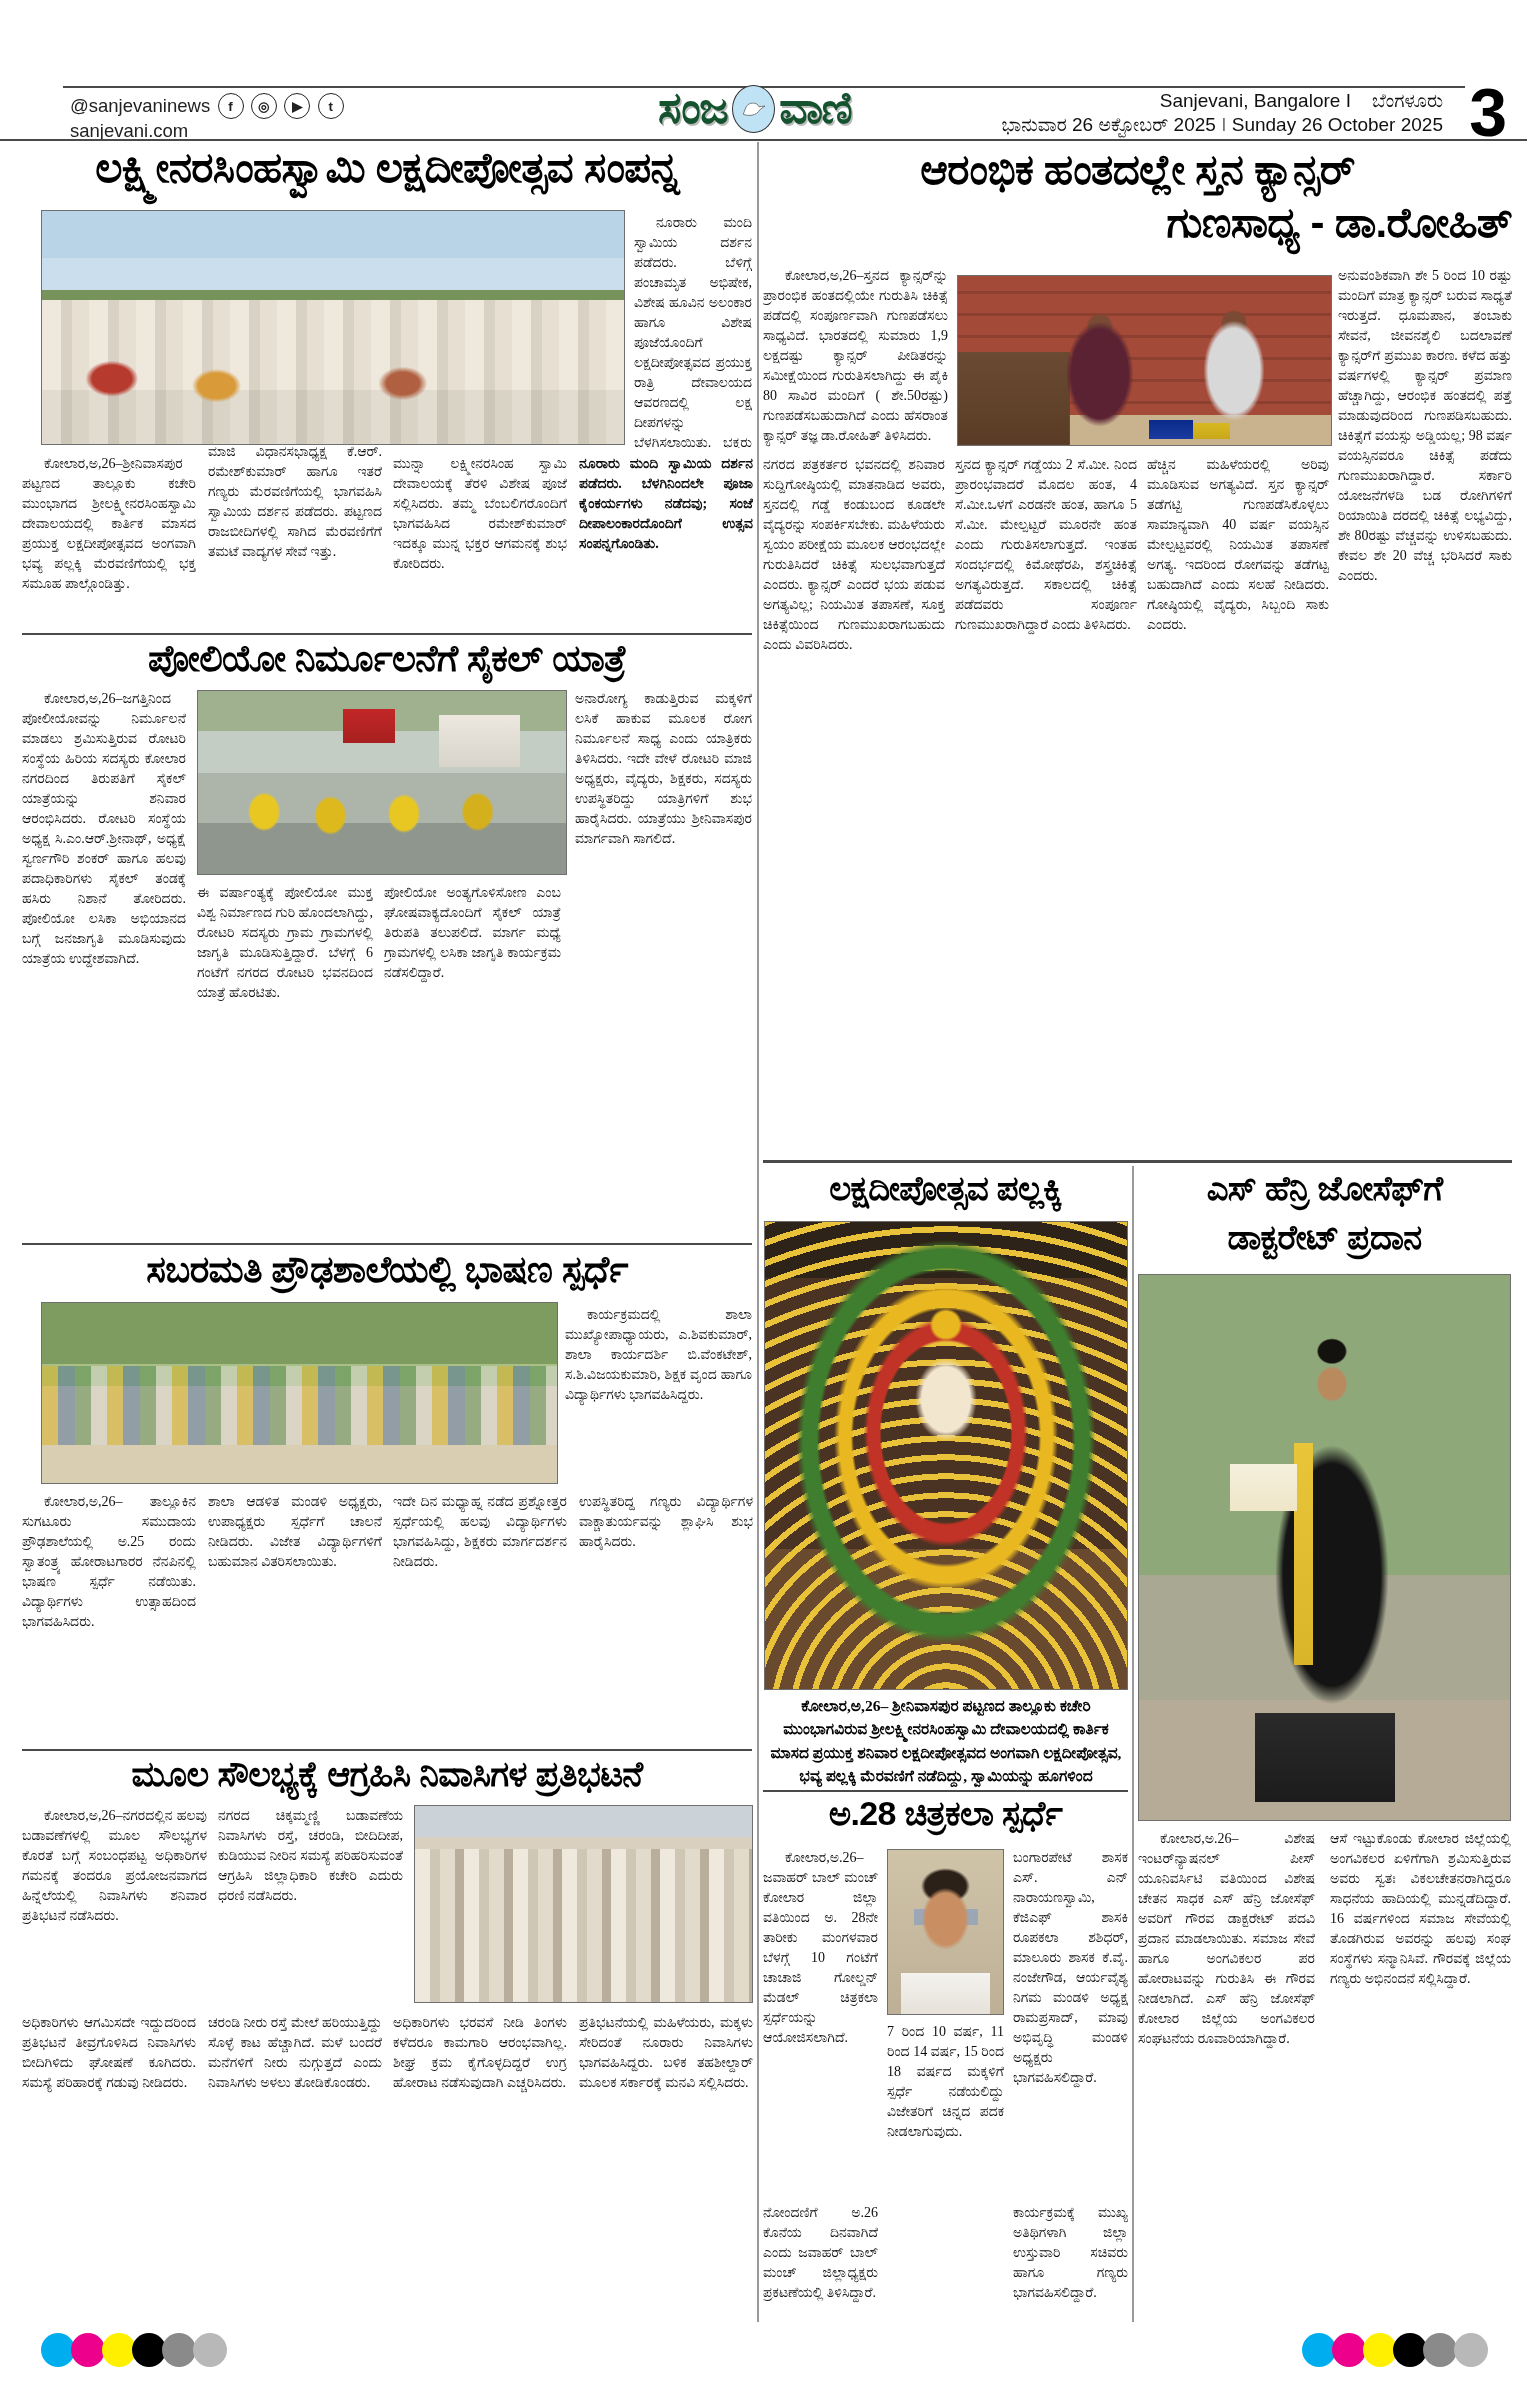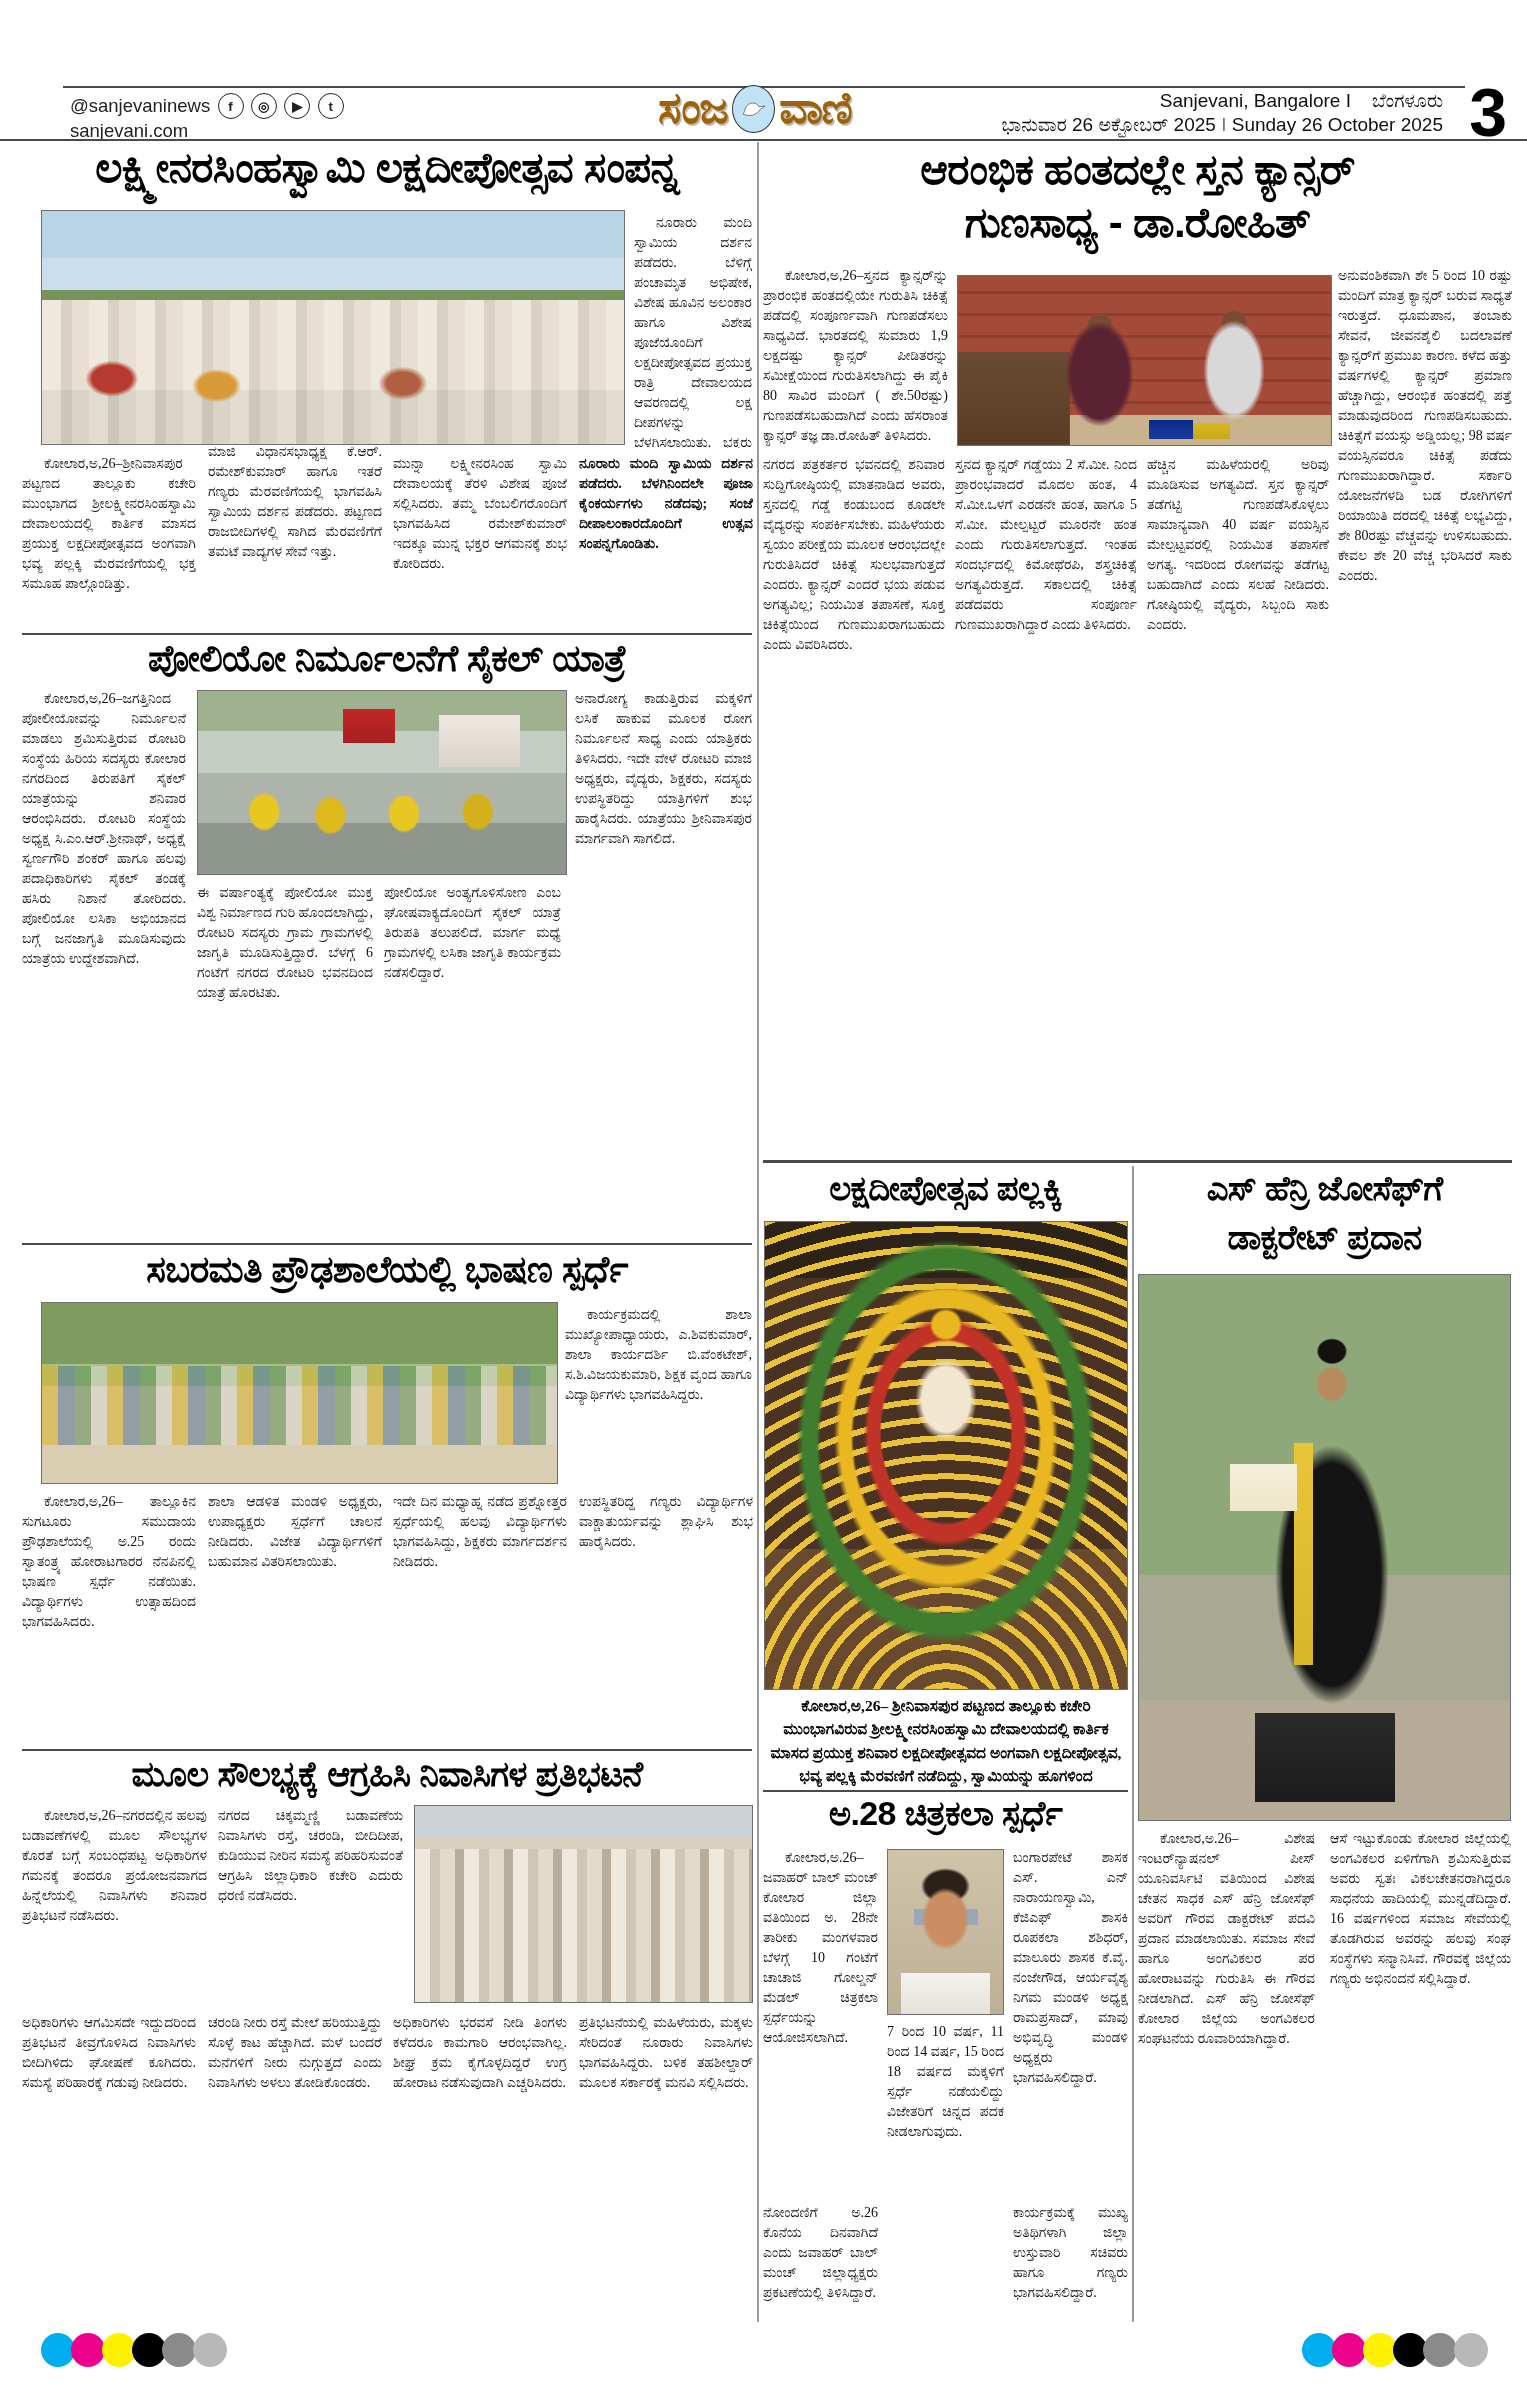--- a/index.html
+++ b/index.html
@@ -18,21 +18,21 @@
   .photo{position:absolute;border:0.7px solid #6f6f6f;box-sizing:border-box;}
   .dotrow{position:absolute;display:flex;}
   .dot{width:34px;height:34px;border-radius:50%;margin-right:-3.7px;}
   .dot-c{background:#00aeef}.dot-m{background:#ec008c}.dot-y{background:#fff000}
   .dot-k{background:#000000}.dot-g1{background:#8a8a8a}.dot-g2{background:#b8b8b8}
   .hdr-small{font-size:18.5px;color:#222;}
   .socialwrap{display:flex;align-items:center;gap:7.4px;}
   .sicon{display:inline-flex;align-items:center;justify-content:center;width:24px;height:24px;
          border:1.5px solid #222;border-radius:50%;font-size:13.3px;font-weight:bold;color:#222;}
   .masthead{display:flex;align-items:center;gap:4.4px;font-weight:900;font-size:44px;
-            color:#a16207;text-shadow:1.5px 1.5px 0 #bbb;letter-spacing:-1.5px;}
+            color:#14532d;text-shadow:1.5px 1.5px 0 #bbb;letter-spacing:-1.5px;}
   .dove{width:41px;height:46px;background:#bfe3f5;border:1.5px solid #333;border-radius:50%;
         display:flex;align-items:center;justify-content:center;}
   .pagenum{position:absolute;font-size:68px;font-weight:900;color:#000;line-height:1;}
 </style>
 </head>
 <body>
 
 <div id="page">
 
   <div class="rule" style="left:63px;top:86px;width:1402px;height:2.2px;"></div>
@@ -139,21 +139,21 @@
 
   <div class="bodytext indent" style="left:22px;top:1806px;width:185px;height:198px;">ಕೋಲಾರ,ಅ,26–ನಗರದಲ್ಲಿನ ಹಲವು ಬಡಾವಣೆಗಳಲ್ಲಿ ಮೂಲ ಸೌಲಭ್ಯಗಳ ಕೊರತೆ ಬಗ್ಗೆ ಸಂಬಂಧಪಟ್ಟ ಅಧಿಕಾರಿಗಳ ಗಮನಕ್ಕೆ ತಂದರೂ ಪ್ರಯೋಜನವಾಗದ ಹಿನ್ನೆಲೆಯಲ್ಲಿ ನಿವಾಸಿಗಳು ಶನಿವಾರ ಪ್ರತಿಭಟನೆ ನಡೆಸಿದರು.</div>
   <div class="bodytext" style="left:218px;top:1806px;width:185px;height:198px;">ನಗರದ ಚಿಕ್ಕಮ್ಮಣ್ಣಿ ಬಡಾವಣೆಯ ನಿವಾಸಿಗಳು ರಸ್ತೆ, ಚರಂಡಿ, ಬೀದಿದೀಪ, ಕುಡಿಯುವ ನೀರಿನ ಸಮಸ್ಯೆ ಪರಿಹರಿಸುವಂತೆ ಆಗ್ರಹಿಸಿ ಜಿಲ್ಲಾಧಿಕಾರಿ ಕಚೇರಿ ಎದುರು ಧರಣಿ ನಡೆಸಿದರು.</div>
 
   <div class="bodytext" style="left:22px;top:2013px;width:174px;height:307px;">ಅಧಿಕಾರಿಗಳು ಆಗಮಿಸದೇ ಇದ್ದುದರಿಂದ ಪ್ರತಿಭಟನೆ ತೀವ್ರಗೊಳಿಸಿದ ನಿವಾಸಿಗಳು ಬೀದಿಗಿಳಿದು ಘೋಷಣೆ ಕೂಗಿದರು. ಸಮಸ್ಯೆ ಪರಿಹಾರಕ್ಕೆ ಗಡುವು ನೀಡಿದರು.</div>
   <div class="bodytext" style="left:208px;top:2013px;width:174px;height:307px;">ಚರಂಡಿ ನೀರು ರಸ್ತೆ ಮೇಲೆ ಹರಿಯುತ್ತಿದ್ದು ಸೊಳ್ಳೆ ಕಾಟ ಹೆಚ್ಚಾಗಿದೆ. ಮಳೆ ಬಂದರೆ ಮನೆಗಳಿಗೆ ನೀರು ನುಗ್ಗುತ್ತದೆ ಎಂದು ನಿವಾಸಿಗಳು ಅಳಲು ತೋಡಿಕೊಂಡರು.</div>
   <div class="bodytext" style="left:393px;top:2013px;width:174px;height:307px;">ಅಧಿಕಾರಿಗಳು ಭರವಸೆ ನೀಡಿ ತಿಂಗಳು ಕಳೆದರೂ ಕಾಮಗಾರಿ ಆರಂಭವಾಗಿಲ್ಲ. ಶೀಘ್ರ ಕ್ರಮ ಕೈಗೊಳ್ಳದಿದ್ದರೆ ಉಗ್ರ ಹೋರಾಟ ನಡೆಸುವುದಾಗಿ ಎಚ್ಚರಿಸಿದರು.</div>
   <div class="bodytext" style="left:579px;top:2013px;width:174px;height:307px;">ಪ್ರತಿಭಟನೆಯಲ್ಲಿ ಮಹಿಳೆಯರು, ಮಕ್ಕಳು ಸೇರಿದಂತೆ ನೂರಾರು ನಿವಾಸಿಗಳು ಭಾಗವಹಿಸಿದ್ದರು. ಬಳಿಕ ತಹಶೀಲ್ದಾರ್ ಮೂಲಕ ಸರ್ಕಾರಕ್ಕೆ ಮನವಿ ಸಲ್ಲಿಸಿದರು.</div>
 
   <div class="headline" style="left:763px;top:148px;width:749px;font-size:42px;">ಆರಂಭಿಕ ಹಂತದಲ್ಲೇ ಸ್ತನ ಕ್ಯಾನ್ಸರ್</div>
-  <div class="headline" style="left:763px;top:201px;width:749px;font-size:42px;">ಗುಣಸಾಧ್ಯ - ಡಾ.ರೋಹಿತ್</div>
+  <div class="headline" style="left:763px;top:201px;width:749px;font-size:42px;text-align:right;">ಗುಣಸಾಧ್ಯ - ಡಾ.ರೋಹಿತ್</div>
 
   <div class="bodytext indent" style="left:763px;top:266px;width:185px;height:182px;">ಕೋಲಾರ,ಅ,26–ಸ್ತನದ ಕ್ಯಾನ್ಸರ್‌ನ್ನು ಪ್ರಾರಂಭಿಕ ಹಂತದಲ್ಲಿಯೇ ಗುರುತಿಸಿ ಚಿಕಿತ್ಸೆ ಪಡೆದಲ್ಲಿ ಸಂಪೂರ್ಣವಾಗಿ ಗುಣಪಡೆಸಲು ಸಾಧ್ಯವಿದೆ. ಭಾರತದಲ್ಲಿ ಸುಮಾರು 1,9 ಲಕ್ಷದಷ್ಟು ಕ್ಯಾನ್ಸರ್ ಪೀಡಿತರನ್ನು ಸಮೀಕ್ಷೆಯಿಂದ ಗುರುತಿಸಲಾಗಿದ್ದು ಈ ಪೈಕಿ 80 ಸಾವಿರ ಮಂದಿಗೆ ( ಶೇ.50ರಷ್ಟು) ಗುಣಪಡೆಸಬಹುದಾಗಿದೆ ಎಂದು ಹೆಸರಾಂತ ಕ್ಯಾನ್ಸರ್ ತಜ್ಞ ಡಾ.ರೋಹಿತ್ ತಿಳಿಸಿದರು.</div>
 
   <div class="photo" style="left:957px;top:275px;width:375px;height:171px;
               background:
               linear-gradient(#0a2a8a,#1a3aa0) 58% 96%/44px 19px no-repeat,
               linear-gradient(#d8b820,#c8a818) 70% 96%/37px 16.3px no-repeat,
               radial-gradient(52px 81px at 38% 58%, #5a2233 0 55%, transparent 65%),
               radial-gradient(47px 77px at 74% 56%, #d8d8d8 0 55%, transparent 65%),
               radial-gradient(19px 19px at 38% 30%, #7a4a34 0 60%, transparent 70%),

